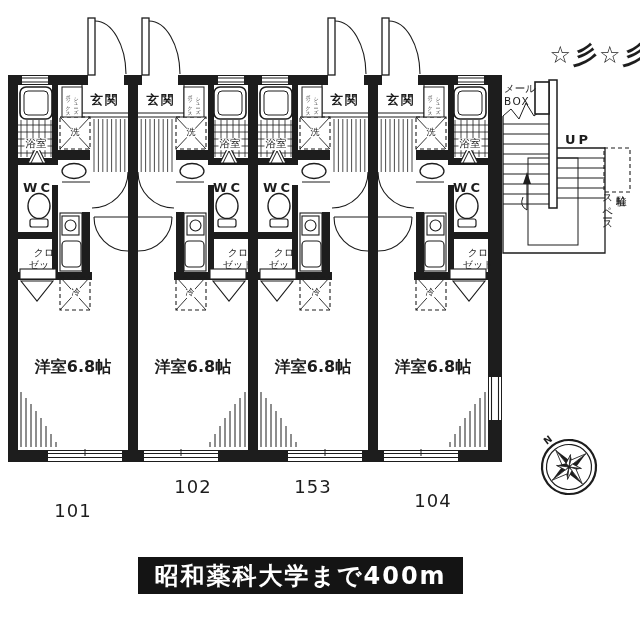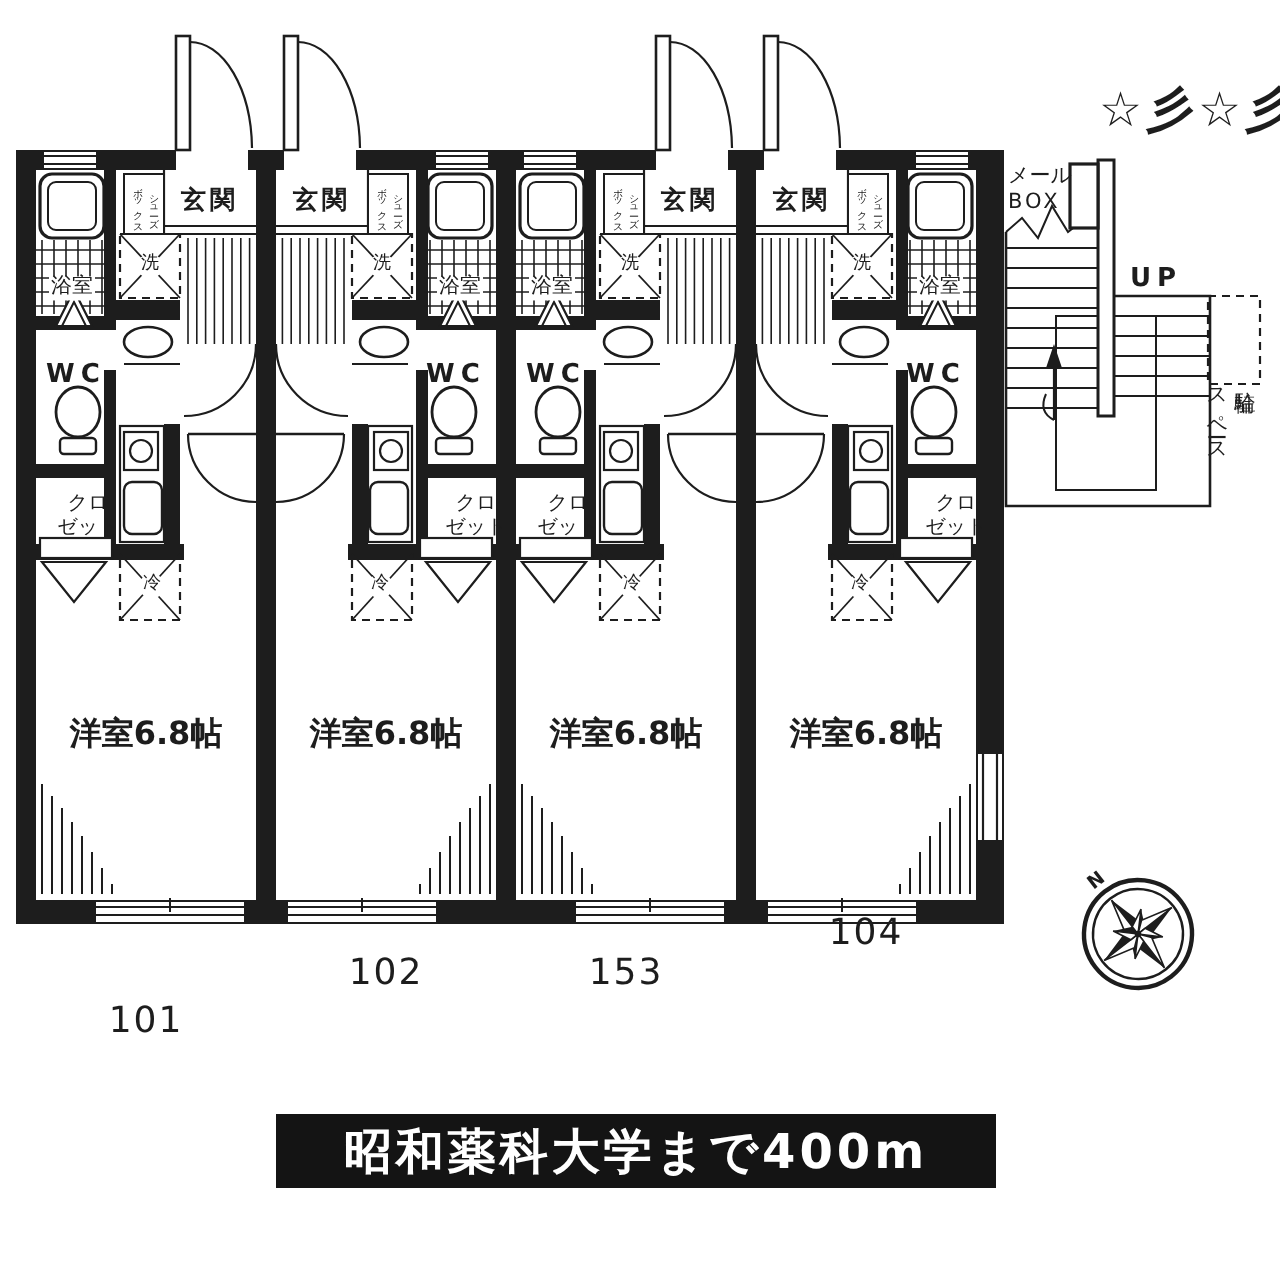--- a/index.html
+++ b/index.html
@@ -20,21 +20,21 @@
   .lb-shoebox span{display:block;}
   .lb-closet span{display:block;margin-left:16px;}
   .stars{left:575px;top:55px;font-size:24px;font-weight:600;letter-spacing:2px;margin-left:24px;}
   .mail{position:absolute;left:504px;top:82px;font-size:10.5px;line-height:1.2;}
   .mail span{display:block;}
   .mail .mail-en{letter-spacing:1.5px;}
   .up{left:578px;top:140px;font-size:13px;font-weight:600;letter-spacing:3px;}
   .bike{position:absolute;left:601px;top:187px;writing-mode:vertical-rl;
         font-size:10.5px;line-height:14px;height:58px;letter-spacing:1px;}
   .bike span{display:block;}
-  .banner{position:absolute;left:138px;top:557px;width:360px;height:37px;
+  .banner{position:absolute;left:138px;top:557px;width:325px;height:37px;
           background:#141414;display:flex;align-items:center;justify-content:center;}
   .banner span{color:#ffffff;font-size:24px;font-weight:700;letter-spacing:2px;}
 </style>
 </head>
 <body>
 
 <div class="canvas">
   <svg id="plan" width="640" height="640" viewBox="0 0 640 640">
       <g>
         <rect x="8" y="75" width="494" height="10" fill="#1d1d1d"></rect>
@@ -480,21 +480,21 @@
       </div>
       <div class="lb lb-bath" style="left: 470px; top: 144px;">浴室</div>
       <div class="lb lb-washer" style="left: 431px; top: 133px;">洗</div>
       <div class="lb lb-wc" style="left: 468px; top: 188px;">WC</div>
       <div class="lb lb-closet" style="left: 470px; top: 258px;">
         <span>クロ</span>
         <span>ゼット</span>
       </div>
       <div class="lb lb-fridge" style="left: 430px; top: 293px;">冷</div>
       <div class="lb lb-room" style="left: 433px; top: 367px;">洋室6.8帖</div>
-      <div class="lb lb-number" style="left: 433px; top: 467px;">104</div>
+      <div class="lb lb-number" style="left: 433px; top: 501px;">104</div>
     </div>
 
   <div class="lb stars">☆彡☆彡</div>
 
   <div class="mail">
     <span>メール</span>
     <span class="mail-en">BOX</span>
   </div>
 
   <div class="lb up">UP</div>

